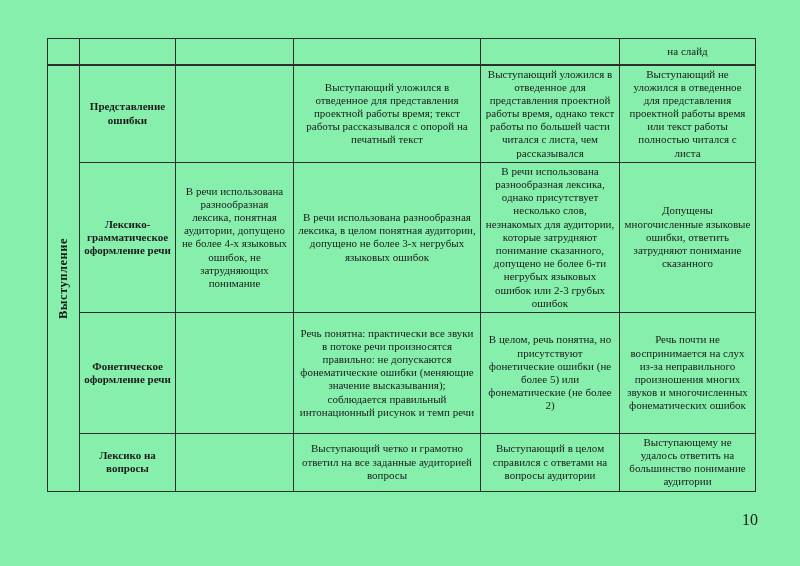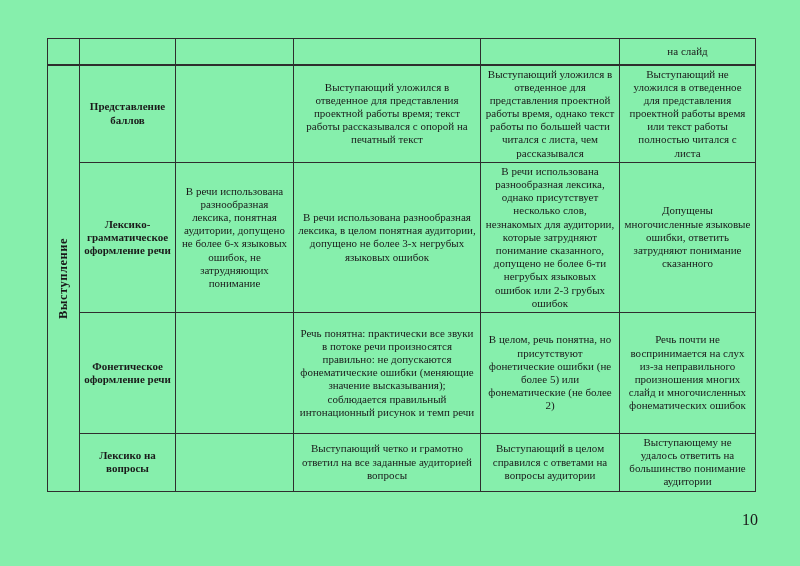--- a/index.html
+++ b/index.html
@@ -93,41 +93,41 @@
         <td></td>
         <td></td>
         <td></td>
         <td>на слайд</td>
       </tr>
 
       <tr class="r1">
         <td class="vcell" rowspan="4">
           <div class="vtext">Выступление</div>
         </td>
-        <td class="label-cell">Представление баллов</td>
+        <td class="label-cell">Представление ошибки</td>
         <td></td>
         <td>Выступающий уложился в отведенное для представления проектной работы время; текст работы рассказывался с опорой на печатный текст</td>
         <td>Выступающий уложился в отведенное для представления проектной работы время, однако текст работы по большей части читался с листа, чем рассказывался</td>
         <td>Выступающий не уложился в отведенное для представления проектной работы время или текст работы полностью читался с листа</td>
       </tr>
 
       <tr class="r2">
         <td class="label-cell">Лексико-грамматическое оформление речи</td>
-        <td>В речи использована разнообразная лексика, понятная аудитории, допущено не более 6-х языковых ошибок, не затрудняющих понимание</td>
+        <td>В речи использована разнообразная лексика, понятная аудитории, допущено не более 4-х языковых ошибок, не затрудняющих понимание</td>
         <td>В речи использована разнообразная лексика, в целом понятная аудитории, допущено не более 3-х негрубых языковых ошибок</td>
         <td>В речи использована разнообразная лексика, однако присутствует несколько слов, незнакомых для аудитории, которые затрудняют понимание сказанного, допущено не более 6-ти негрубых языковых ошибок или 2-3 грубых ошибок</td>
         <td>Допущены многочисленные языковые ошибки, ответить затрудняют понимание сказанного</td>
       </tr>
 
       <tr class="r3">
         <td class="label-cell">Фонетическое оформление речи</td>
         <td></td>
         <td>Речь понятна: практически все звуки в потоке речи произносятся правильно: не допускаются фонематические ошибки (меняющие значение высказывания); соблюдается правильный интонационный рисунок и темп речи</td>
         <td>В целом, речь понятна, но присутствуют фонетические ошибки (не более 5) или фонематические (не более 2)</td>
-        <td>Речь почти не воспринимается на слух из-за неправильного произношения многих слайд и многочисленных фонематических ошибок</td>
+        <td>Речь почти не воспринимается на слух из-за неправильного произношения многих звуков и многочисленных фонематических ошибок</td>
       </tr>
 
       <tr class="r4">
         <td class="label-cell">Лексико на вопросы</td>
         <td></td>
         <td>Выступающий четко и грамотно ответил на все заданные аудиторией вопросы</td>
         <td>Выступающий в целом справился с ответами на вопросы аудитории</td>
         <td>Выступающему не удалось ответить на большинство понимание аудитории</td>
       </tr>
     </tbody>

